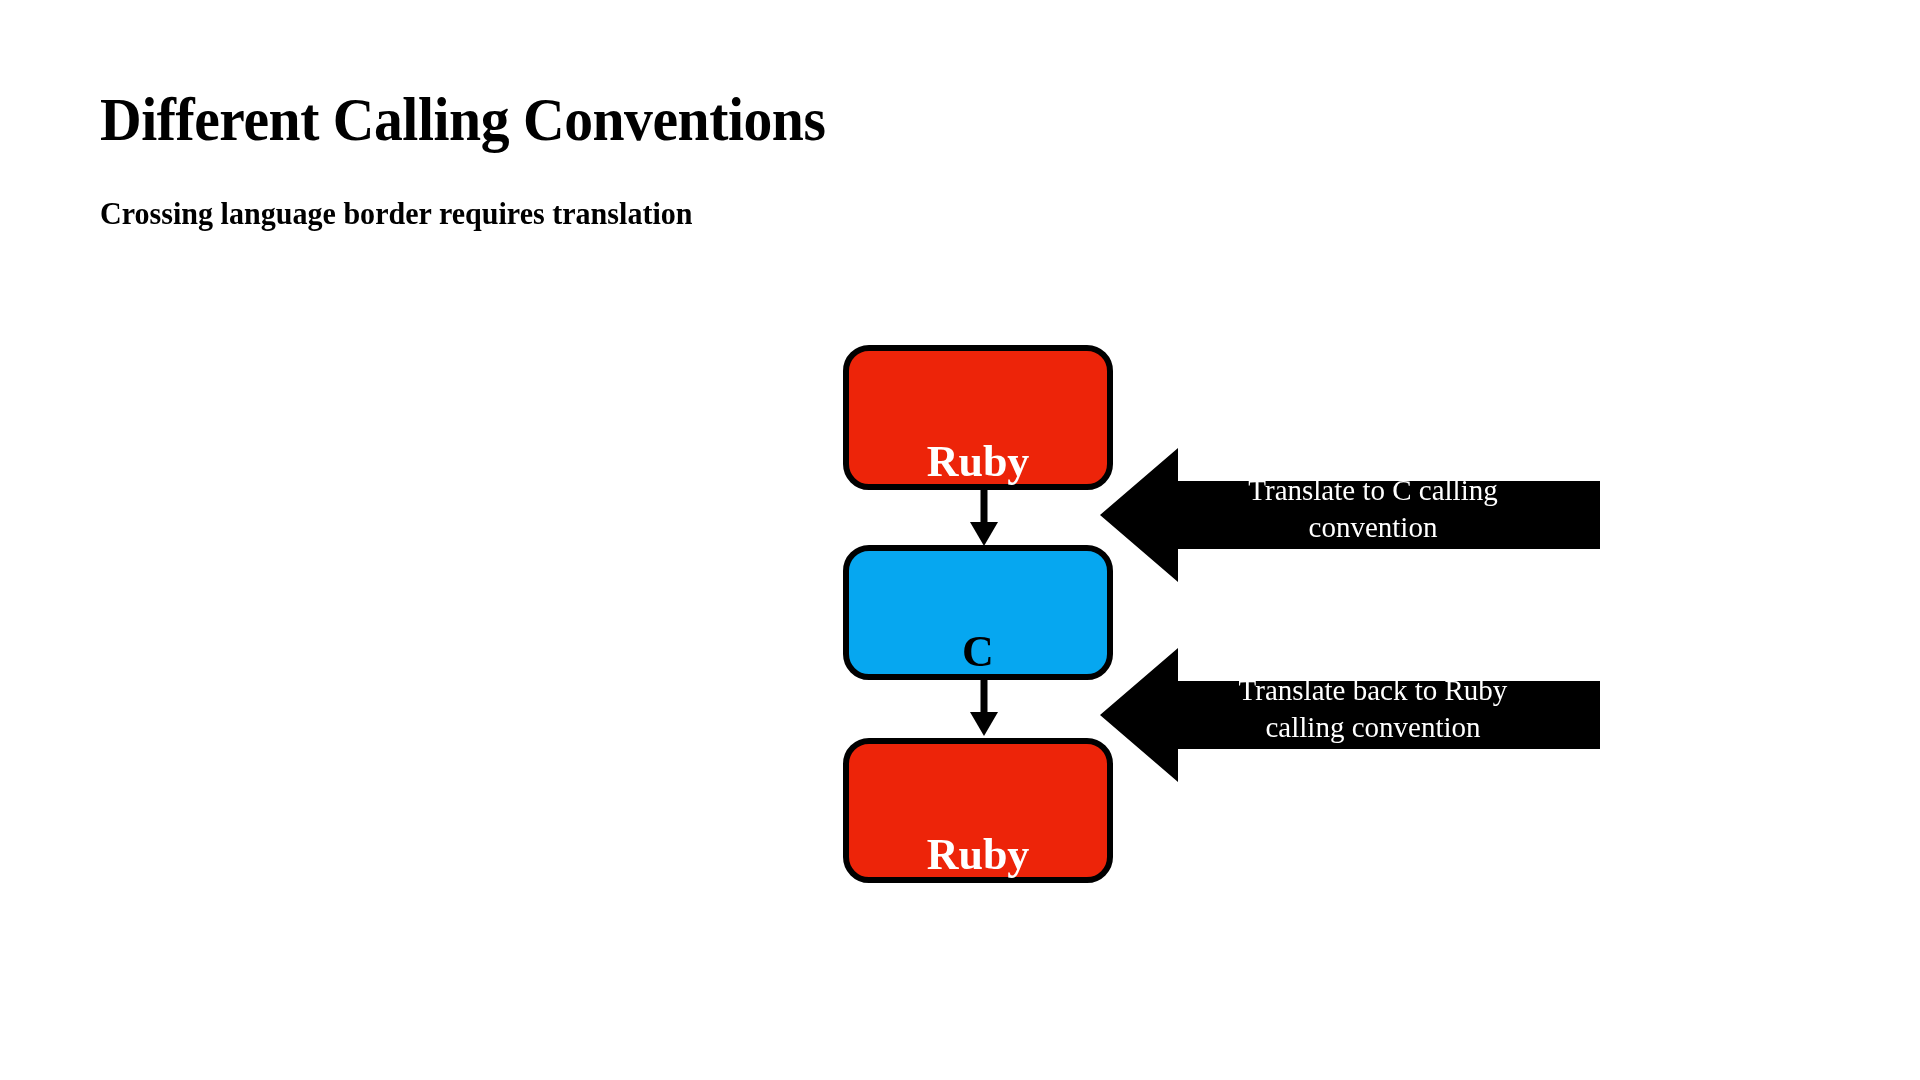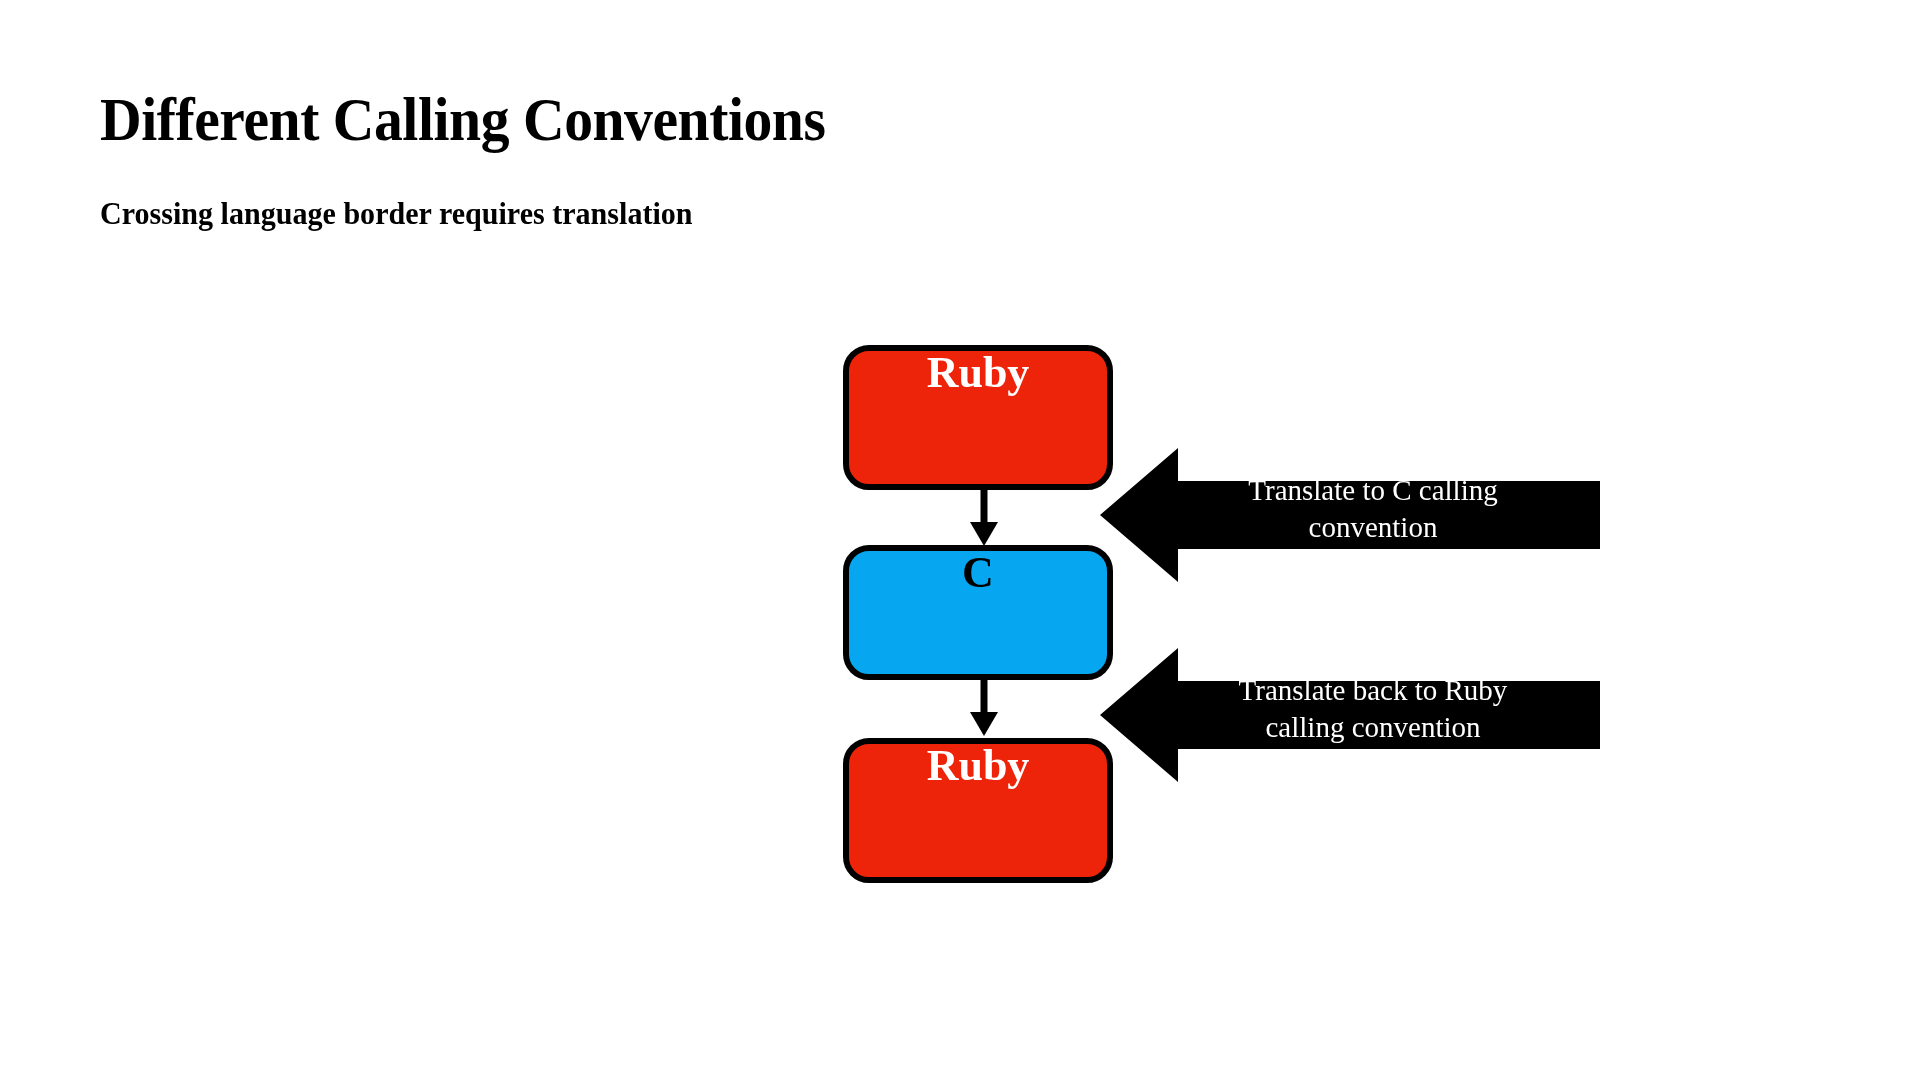--- a/index.html
+++ b/index.html
@@ -56,21 +56,21 @@
     top: 0;
     width: 1920px;
     height: 1080px;
   }
 
   .node {
     position: absolute;
     border: 6px solid #000000;
     border-radius: 26px;
     display: flex;
-    align-items: flex-start;
+    align-items: flex-end;
     justify-content: center;
     box-sizing: border-box;
   }
   .node-label {
     font-size: 44px;
     font-weight: bold;
     line-height: 1;
   }
 
   .node-ruby-top {

